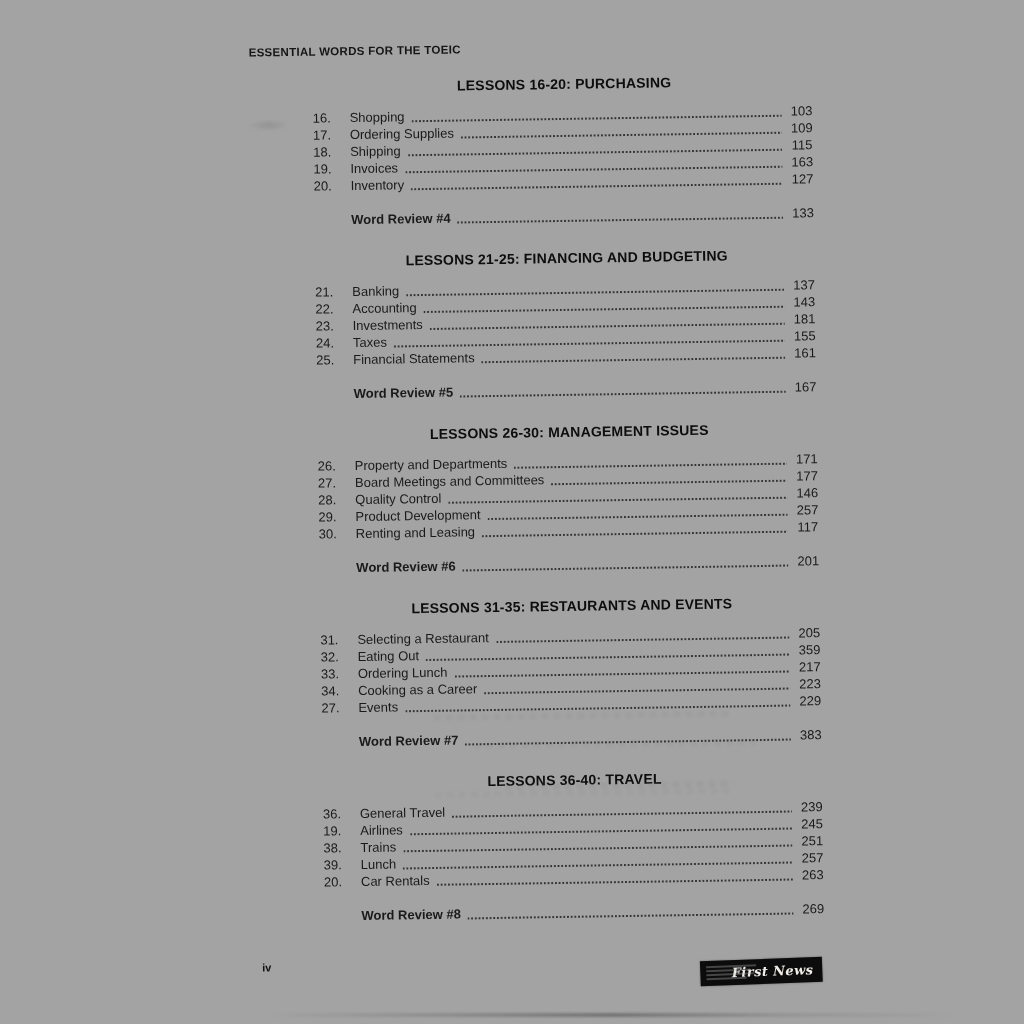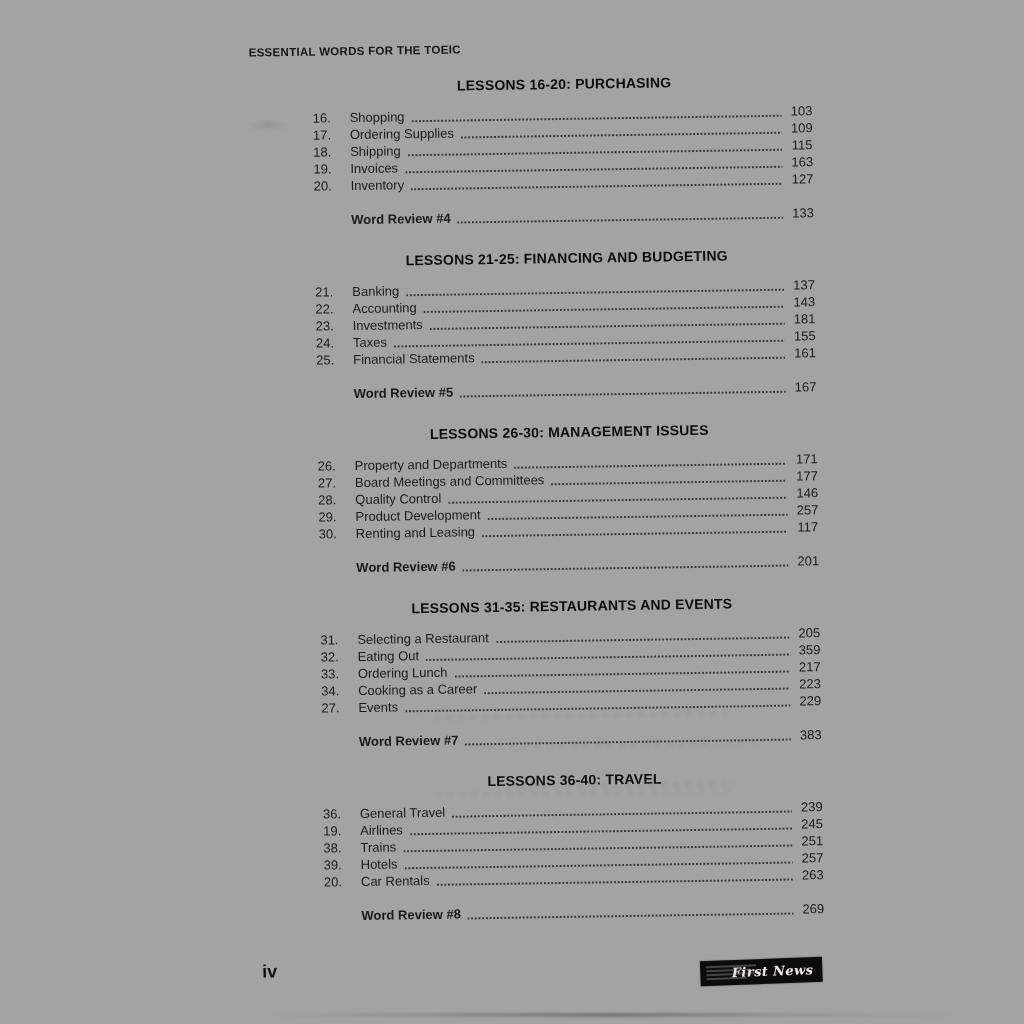--- a/index.html
+++ b/index.html
@@ -50,21 +50,21 @@
     background-image: radial-gradient(circle at 1px 1px, #343434 0.85px, rgba(0,0,0,0) 1.05px);
     background-size: 3.7px 2px;
     background-repeat: repeat-x;
     background-position: 0 100%;
   }
   .page { flex: none; width: 30px; text-align: center; }
   .review-row { margin-top: 17px; }
   .review-row .title { font-weight: bold; }
   .folio {
     position: absolute; left: 255px; top: 957px;
-    font-size: 18px; font-weight: bold; color: #111;
+    font-size: 11px; font-weight: bold; color: #111;
   }
   
   .stamp {
     position: absolute; left: 693px; top: 962px;
     width: 122px; height: 25px;
     background: #0c0c0c;
     transform: rotate(-1.3deg);
     display: flex; align-items: center; justify-content: flex-end;
     padding-right: 9px;
     box-shadow: 0 0 2px rgba(0,0,0,0.4);
@@ -320,21 +320,21 @@
 
   <div class="toc-row">
     <span class="num">38.</span>
     <span class="title">Trains</span>
     <span class="leader"></span>
     <span class="page">251</span>
   </div>
 
   <div class="toc-row">
     <span class="num">39.</span>
-    <span class="title">Hotels</span>
+    <span class="title">Lunch</span>
     <span class="leader"></span>
     <span class="page">257</span>
   </div>
 
   <div class="toc-row">
     <span class="num">20.</span>
     <span class="title">Car Rentals</span>
     <span class="leader"></span>
     <span class="page">263</span>
   </div>

